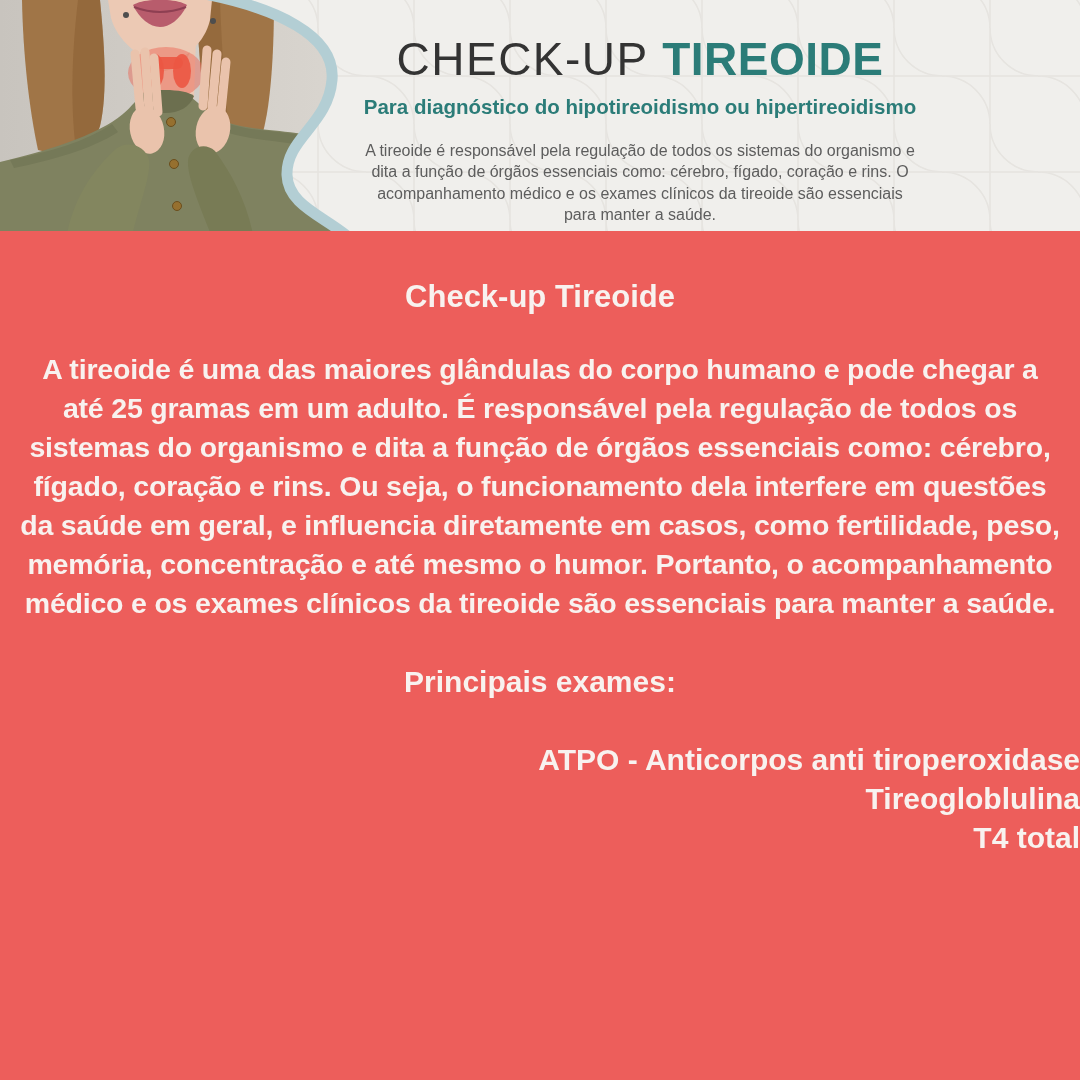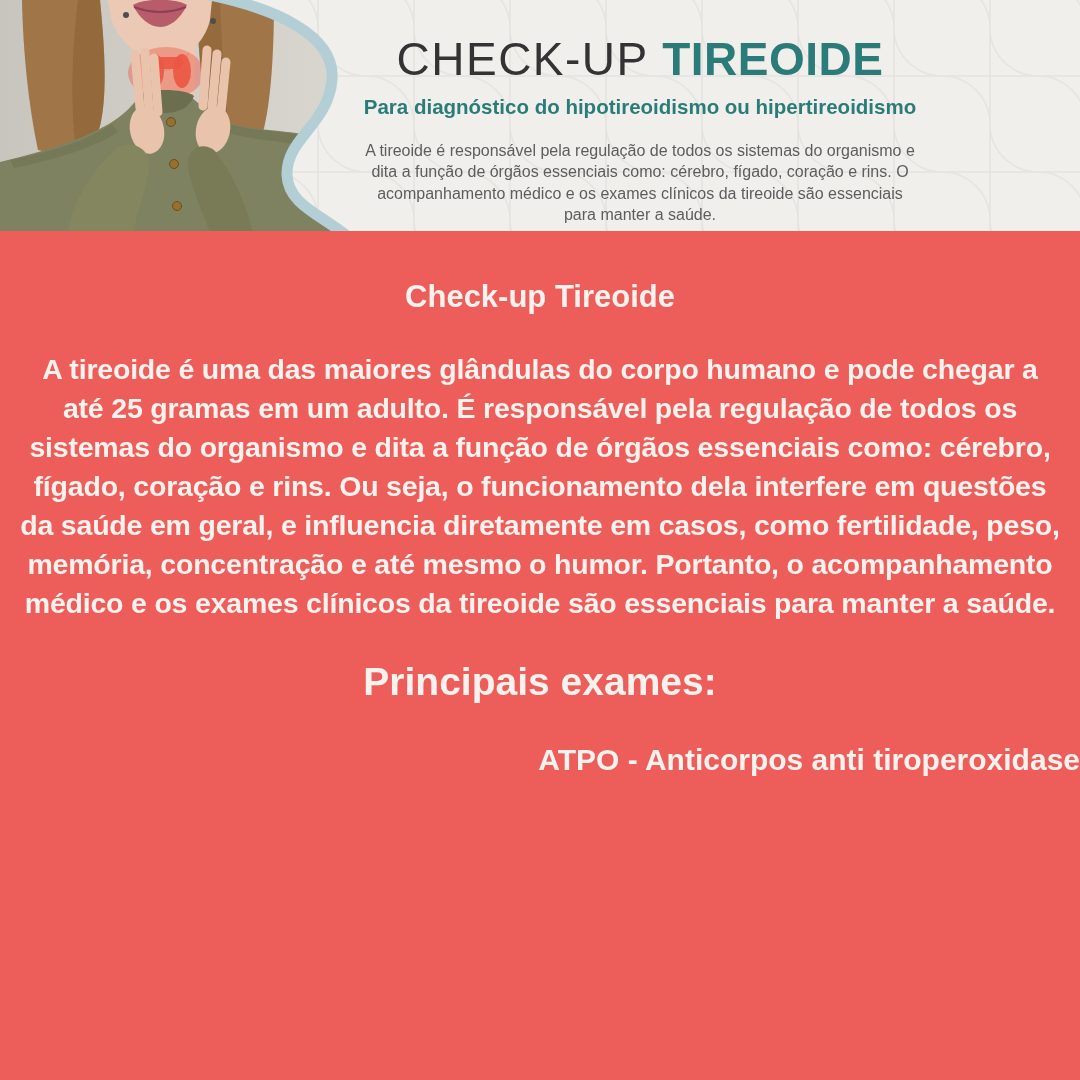--- a/index.html
+++ b/index.html
@@ -22,21 +22,21 @@
   .intro{margin:21px auto 0;width:562px;font-size:16px;line-height:21.5px;font-weight:400;color:var(--muted,#5D5D5D);}
   
   .red-section{
     position:absolute;top:231px;left:0;width:1080px;height:849px;
     background:var(--accent-red,#ED5E5B);
     color:var(--cream,#F8F2EF);
     text-align:center;font-weight:700;
   }
   .content-heading{margin:0;padding-top:46px;font-size:31px;line-height:40px;}
   .content-paragraph{margin:33px auto 0;max-width:1042px;font-size:28.5px;line-height:39px;letter-spacing:-0.2px;text-align:center;}
-  .exams-heading{margin-top:39px;font-size:39px;line-height:39px;}
+  .exams-heading{margin-top:39px;font-size:30px;line-height:39px;}
   .exams-list{margin-top:39px;font-size:30px;line-height:39px;}
   .exam-item{line-height:39px;text-align:right;}
 </style>
 </head>
 <body>
 
 <div class="canvas">
 
   <div class="top-band">
 
@@ -134,16 +134,18 @@
       <p class="intro">A tireoide é responsável pela regulação de todos os sistemas do organismo e dita a função de órgãos essenciais como: cérebro, fígado, coração e rins. O acompanhamento médico e os exames clínicos da tireoide são essenciais para manter a saúde.</p>
     </div>
   </div>
 
   <div class="red-section">
     <h2 class="content-heading">Check-up Tireoide</h2>
     <p class="content-paragraph">A tireoide é uma das maiores glândulas do corpo humano e pode chegar a até 25 gramas em um adulto. É responsável pela regulação de todos os sistemas do organismo e dita a função de órgãos essenciais como: cérebro, fígado, coração e rins. Ou seja, o funcionamento dela interfere em questões da saúde em geral, e influencia diretamente em casos, como fertilidade, peso, memória, concentração e até mesmo o humor. Portanto, o acompanhamento médico e os exames clínicos da tireoide são essenciais para manter a saúde.</p>
     <div class="exams-heading">Principais exames:</div>
     <div class="exams-list">
         <div class="exam-item">ATPO - Anticorpos anti tiroperoxidase</div>
+        <div class="exam-item">Tireogloblulina</div>
+        <div class="exam-item">T4 total</div>
       </div>
   </div>
 
 </div>
 
 </body></html>

